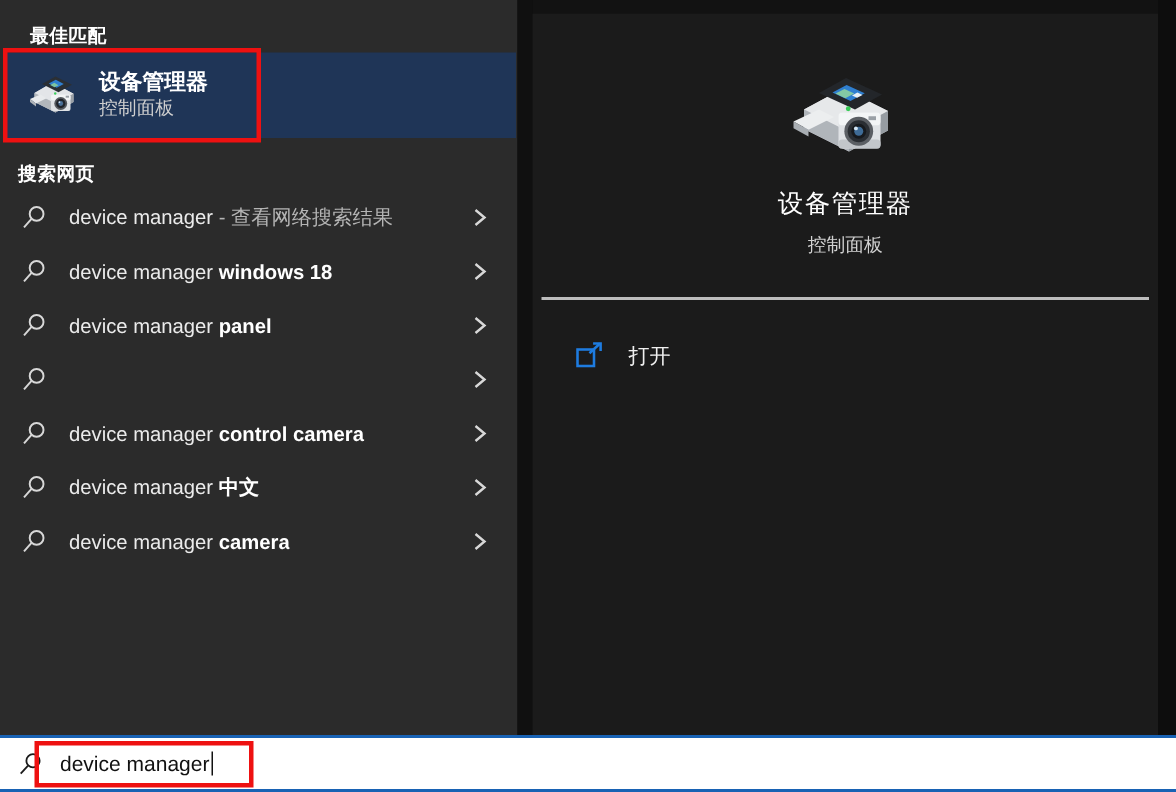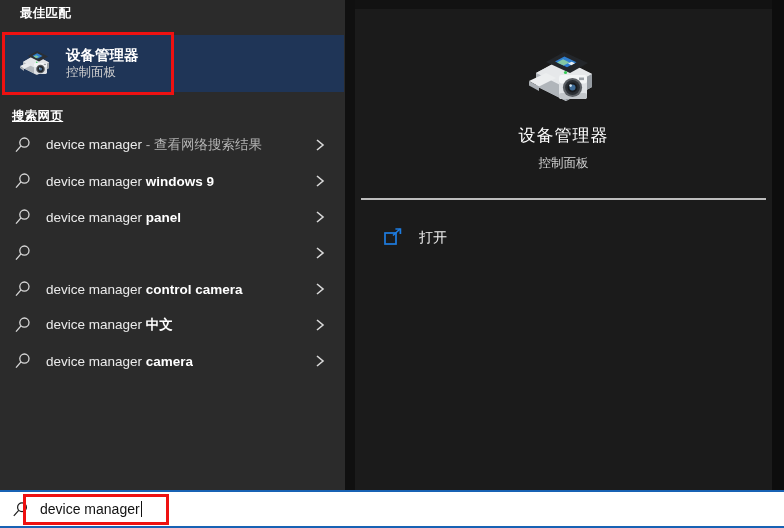--- a/index.html
+++ b/index.html
@@ -32,22 +32,22 @@
     background: #2b2b2b;
   }
 
   .group-header {
     color: #ffffff;
     font-size: 12.5px;
     font-weight: bold;
     padding-left: 12px;
     letter-spacing: 0.3px;
   }
-  #best-header { position: absolute; left: 0; top: 5px; padding-left: 20px; }
-  #web-header  { position: absolute; left: 0; top: 108px; text-decoration: underline; }
+  #best-header { position: absolute; left: 0; top: 16px; padding-left: 20px; }
+  #web-header  { position: absolute; left: 0; top: 108px; }
 
   
   .best-row {
     position: absolute;
     left: 4px;
     top: 35px;
     width: 340px;
     height: 57px;
     background: #1f3557;
     display: flex;
@@ -285,21 +285,21 @@
           <div class="sugg-label">device manager<span class="dim"> - 查看网络搜索结果</span></div>
           <div class="chev"><svg viewBox="0 0 10 14" width="10" height="14">
               <polyline points="2,2 8,7 2,12" fill="none" stroke="#d8d8d8" stroke-width="1.6"></polyline>
             </svg></div>
         </div>
         <div class="sugg-row">
           <div class="mag-icon"><svg viewBox="0 0 18 18" width="18" height="18">
               <circle cx="10.4" cy="6.6" r="4.6" fill="none" stroke="#d8d8d8" stroke-width="1.3"></circle>
               <line x1="7" y1="9.9" x2="2" y2="15.6" stroke="#d8d8d8" stroke-width="1.3"></line>
             </svg></div>
-          <div class="sugg-label">device manager <b>windows 9</b></div>
+          <div class="sugg-label">device manager <b>windows 18</b></div>
           <div class="chev"><svg viewBox="0 0 10 14" width="10" height="14">
               <polyline points="2,2 8,7 2,12" fill="none" stroke="#d8d8d8" stroke-width="1.6"></polyline>
             </svg></div>
         </div>
         <div class="sugg-row">
           <div class="mag-icon"><svg viewBox="0 0 18 18" width="18" height="18">
               <circle cx="10.4" cy="6.6" r="4.6" fill="none" stroke="#d8d8d8" stroke-width="1.3"></circle>
               <line x1="7" y1="9.9" x2="2" y2="15.6" stroke="#d8d8d8" stroke-width="1.3"></line>
             </svg></div>
           <div class="sugg-label">device manager <b>panel</b></div>

